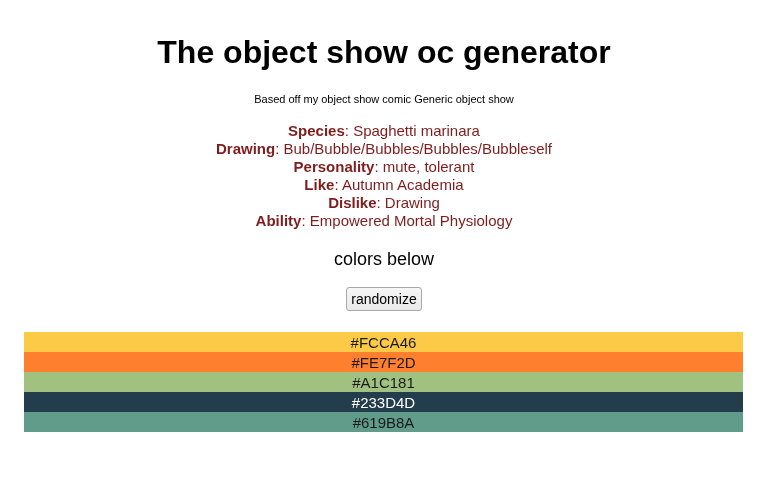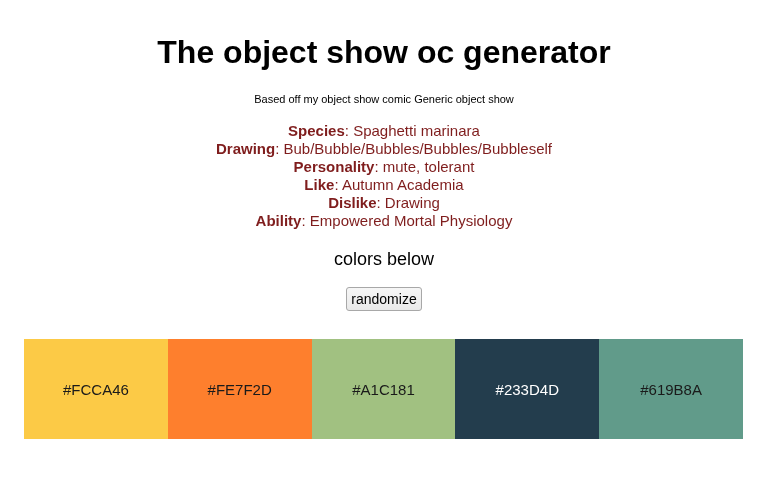--- a/index.html
+++ b/index.html
@@ -86,25 +86,25 @@
     background-image: linear-gradient(#f6f6f6, #e9e9e9);
     border: 1px solid #a8a8a8;
     border-radius: 3px;
     padding: 3px 4px;
     cursor: pointer;
   }
 
   .swatch-row {
     position: absolute;
     left: 24px;
-    top: 339px;
+    top: 332px;
     width: 719px;
     height: 100px;
     display: flex;
-    flex-direction: row;
+    flex-direction: column;
   }
 
   .swatch {
     flex: 1 1 0;
     height: 100%;
     display: flex;
     align-items: center;
     justify-content: center;
     font-size: 15px;
     line-height: 1;

